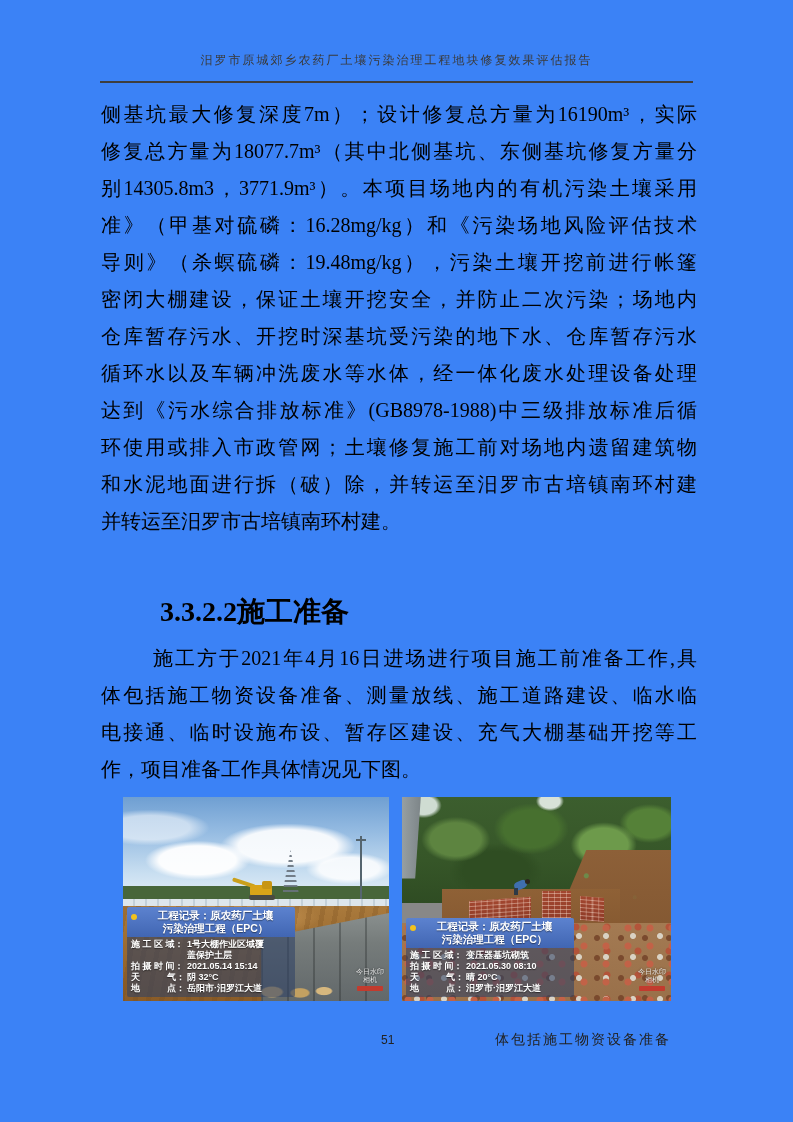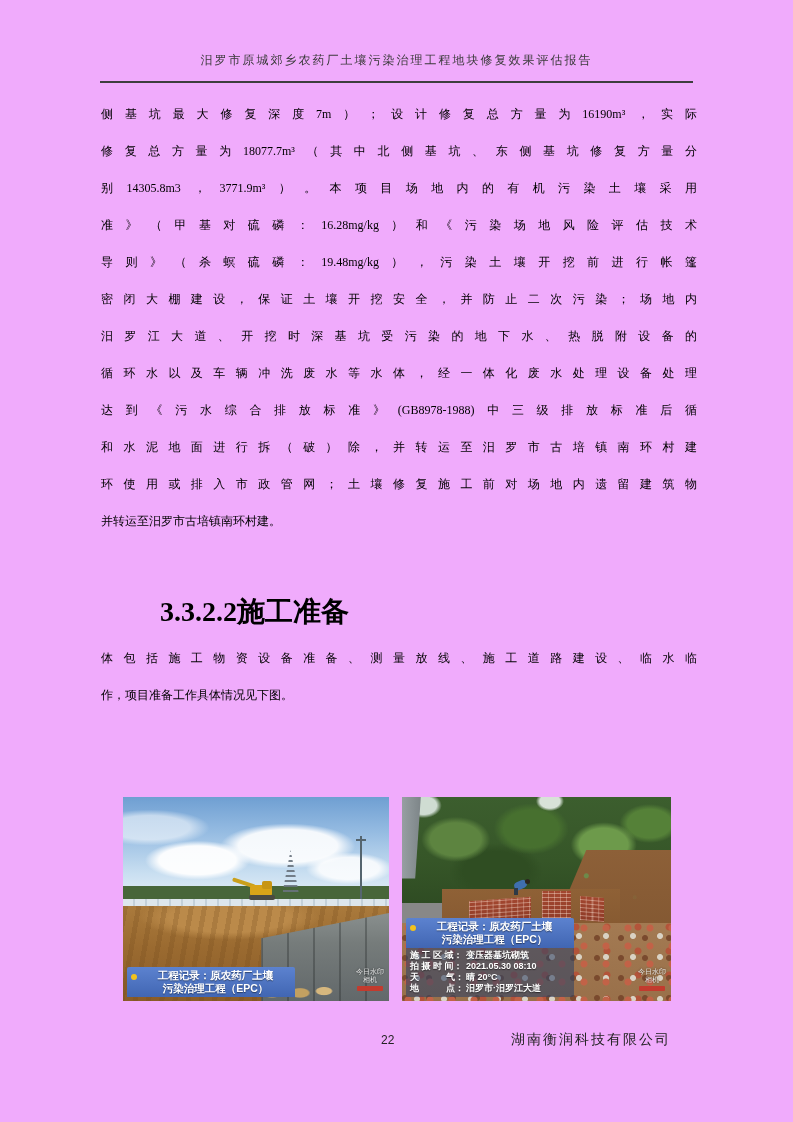--- a/index.html
+++ b/index.html
@@ -1,27 +1,27 @@
 <!DOCTYPE html>
 <html><head>
 <meta charset="utf-8">
 <style>
   * { margin:0; padding:0; box-sizing:border-box; }
   html,body { background:#ffffff; }
   body { font-family:"Liberation Serif","DejaVu Serif",serif; }
-  .page { position:relative; width:793px; height:1122px; background:#f0abfc; overflow:hidden; margin:0 auto; }
+  .page { position:relative; width:793px; height:1122px; background:#3b82f6; overflow:hidden; margin:0 auto; }
 
   
   .hdr { position:absolute; top:52px; left:0; width:100%; text-align:center;
          font-size:12px; letter-spacing:2px; color:#3a3a3a; }
   .hdr-rule { position:absolute; top:81px; left:100px; width:593px; height:2px; background:#3e3e3e; }
 
   
   .bodyblock { position:absolute; left:101px; top:96px; width:596px; color:#000; }
-  .line { height:37px; line-height:37px; font-size:12px; text-align:justify; text-align-last:justify; white-space:nowrap; }
+  .line { height:37px; line-height:37px; font-size:20px; text-align:justify; text-align-last:justify; white-space:nowrap; }
   .line.last { text-align-last:left; }
   .line.indent { text-indent:52px; }
   .sec-heading { position:absolute; left:160px; top:593px; font-size:28px; font-weight:bold; color:#000; }
   .p2block { position:absolute; left:101px; top:640px; width:596px; }
 
   
   .photo { position:absolute; top:797px; height:204px; overflow:hidden; background:#888; }
   .photo1 { left:123px; width:266px; }
   .photo2 { left:402px; width:269px; }
   .layer { position:absolute; }
@@ -142,32 +142,34 @@
   <div class="hdr">汨罗市原城郊乡农药厂土壤污染治理工程地块修复效果评估报告</div>
   <div class="hdr-rule"></div>
 
   <div class="bodyblock">
     <div class="line">侧基坑最大修复深度7m）；设计修复总方量为16190m³，实际</div>
     <div class="line">修复总方量为18077.7m³（其中北侧基坑、东侧基坑修复方量分</div>
     <div class="line">别14305.8m3，3771.9m³）。本项目场地内的有机污染土壤采用</div>
     <div class="line">准》（甲基对硫磷：16.28mg/kg）和《污染场地风险评估技术</div>
     <div class="line">导则》（杀螟硫磷：19.48mg/kg），污染土壤开挖前进行帐篷</div>
     <div class="line">密闭大棚建设，保证土壤开挖安全，并防止二次污染；场地内</div>
-    <div class="line">汨罗江大道、开挖时深基坑受污染的地下水、热脱附设备的</div>
+    <div class="line">仓库暂存污水、开挖时深基坑受污染的地下水、仓库暂存污水</div>
     <div class="line">循环水以及车辆冲洗废水等水体，经一体化废水处理设备处理</div>
     <div class="line">达到《污水综合排放标准》(GB8978-1988)中三级排放标准后循</div>
+    <div class="line">环使用或排入市政管网；土壤修复施工前对场地内遗留建筑物</div>
     <div class="line">和水泥地面进行拆（破）除，并转运至汨罗市古培镇南环村建</div>
-    <div class="line">环使用或排入市政管网；土壤修复施工前对场地内遗留建筑物</div>
     <div class="line last">并转运至汨罗市古培镇南环村建。</div>
   </div>
 
   <div class="sec-heading">3.3.2.2施工准备</div>
 
   <div class="p2block">
+    <div class="line indent">施工方于2021年4月16日进场进行项目施工前准备工作,具</div>
     <div class="line">体包括施工物资设备准备、测量放线、施工道路建设、临水临</div>
+    <div class="line">电接通、临时设施布设、暂存区建设、充气大棚基础开挖等工</div>
     <div class="line last">作，项目准备工作具体情况见下图。</div>
   </div>
 
   <div class="photo photo1">
     <div class="layer p1-sky"></div>
     <div class="layer p1-trees"></div>
     <div class="layer p1-pylon"></div>
     <div class="layer p1-pole"></div>
     <div class="layer p1-fence"></div>
     <div class="layer p1-sheet"></div>
@@ -180,20 +182,27 @@
     </div>
     <div class="layer p1-wall"></div>
     <div class="layer p1-rocks"></div>
 
     <div class="caption">
       <div class="cap-title">
         <span class="cap-dot"></span>
         <div>工程记录：原农药厂土壤</div>
         <div>污染治理工程（EPC）</div>
       </div>
+      <div class="cap-rows">
+        <div><span class="cap-label">施 工 区 域：</span><span>1号大棚作业区域覆</span></div>
+        <div class="cap-cont"><span>盖保护土层</span></div>
+        <div><span class="cap-label">拍 摄 时 间：</span><span>2021.05.14 15:14</span></div>
+        <div><span class="cap-label">天　　　气：</span><span>阴 32°C</span></div>
+        <div><span class="cap-label">地　　　点：</span><span>岳阳市·汨罗江大道</span></div>
+      </div>
     </div>
 
     <div class="watermark">
       <div>今日水印</div>
       <div>相机</div>
       <div class="wm-badge"></div>
     </div>
   </div>
 
   <div class="photo photo2">
@@ -225,16 +234,16 @@
       </div>
     </div>
 
     <div class="watermark">
       <div>今日水印</div>
       <div>相机</div>
       <div class="wm-badge"></div>
     </div>
   </div>
 
-  <div class="pageno">22</div>
-  <div class="company">湖南衡润科技有限公司</div>
+  <div class="pageno">51</div>
+  <div class="company">体包括施工物资设备准备</div>
 
 </div>
 
 </body></html>

